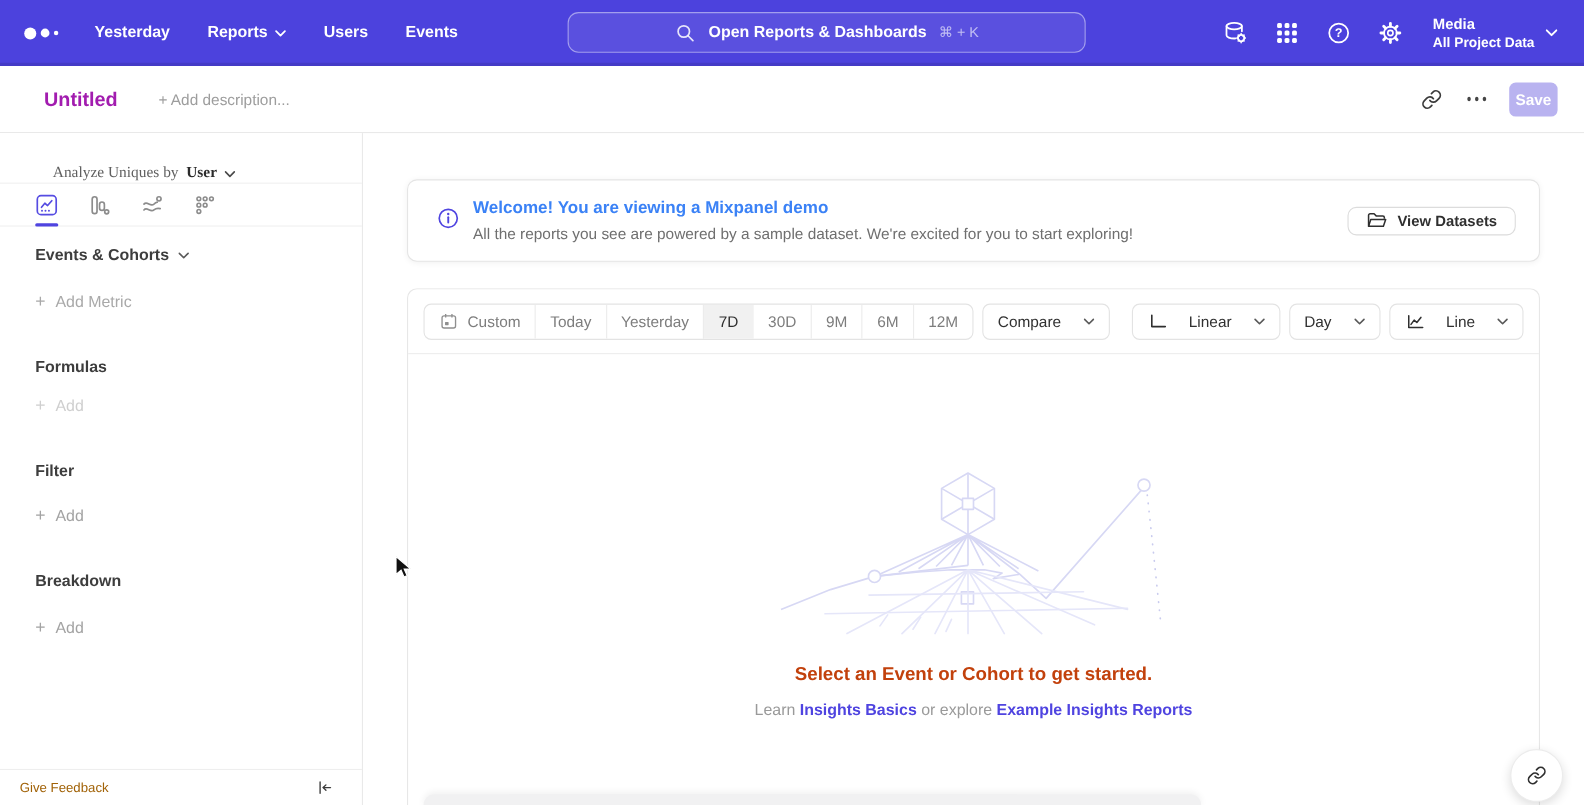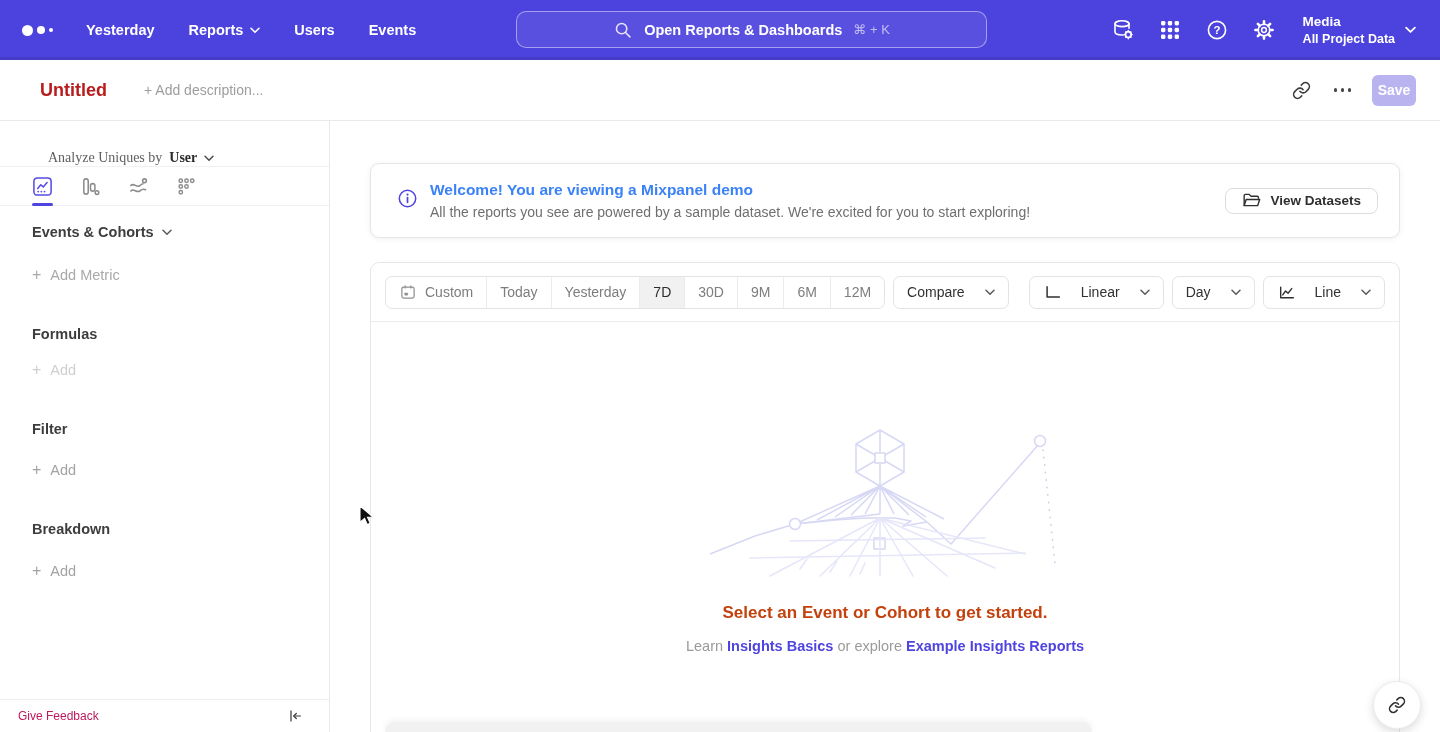--- a/index.html
+++ b/index.html
@@ -22,21 +22,21 @@
   .nav-right { position:absolute; right:24px; top:0; height:60px; display:flex; align-items:center; gap:23px; }
   .nav-ic { width:24px; height:24px; display:flex; align-items:center; justify-content:center; cursor:pointer; }
   .project { display:flex; align-items:center; gap:10px; cursor:pointer; margin-left:4px; }
   .project .txt { display:flex; flex-direction:column; line-height:1.3; }
   .project .nm { font-size:13.5px; font-weight:700; }
   .project .sc2 { font-size:12.5px; font-weight:600; }
 
   
   .subheader { position:absolute; top:60px; left:0; right:0; height:61px; background:#fff;
                border-bottom:1px solid #e9e9e9; display:flex; align-items:center; }
-  .doc-title { margin-left:40px; font-size:18px; font-weight:600; color:#b91c1c; cursor:text; }
+  .doc-title { margin-left:40px; font-size:18px; font-weight:600; color:#a21caf; cursor:text; }
   .doc-desc { margin-left:37px; font-size:14px; color:#9d9d9d; cursor:text; }
   .sub-right { margin-left:auto; margin-right:24px; display:flex; align-items:center; gap:21px; }
   .icon-btn { width:22px; height:22px; display:flex; align-items:center; justify-content:center; color:#3c3c3c; cursor:pointer; }
   .dots3 { display:flex; gap:3.5px; cursor:pointer; }
   .dots3 i { width:3.5px; height:3.5px; border-radius:50%; background:#454545; }
   .save-btn { width:44px; height:31px; border:none; border-radius:6px; background:#b9b3f0; color:#fff;
               font-family:inherit; font-size:14px; font-weight:600; cursor:default; }
 
   
   .sidebar { position:absolute; top:121px; left:0; width:330px; bottom:0; background:#fff;
@@ -55,21 +55,21 @@
   .sb-add .plus { font-size:16px; }
   .add-metric { margin-top:26px; color:#a9a9a9; }
   .sec-formulas { margin-top:42px; }
   .add-form { margin-top:19px; color:#cfcfcf; }
   .sec-filter { margin-top:42px; }
   .add-filter { margin-top:24px; color:#a3a3a3; }
   .sec-breakdown { margin-top:42px; }
   .add-breakdown { margin-top:25px; color:#a3a3a3; }
   .sb-footer { position:absolute; bottom:0; left:0; right:0; height:33px; border-top:1px solid #eeeeee;
                display:flex; align-items:center; justify-content:space-between; padding:0 26px 0 18px; }
-  .sb-feedback { font-size:12px; color:#be185d; cursor:pointer; }
+  .sb-feedback { font-size:12px; color:#a16207; cursor:pointer; }
   .collapse { cursor:pointer; display:flex; align-items:center; }
 
   
   .banner { position:absolute; left:370px; top:163px; width:1030px; height:75px; background:#fff;
             border:1px solid #e5e5e5; border-radius:9px; box-shadow:0 1px 6px rgba(0,0,0,.06);
             display:flex; align-items:center; z-index:2; }
   .banner .info { margin-left:26px; flex:none; }
   .banner .btxt { margin-left:12px; }
   .banner .btitle { font-size:15.5px; font-weight:700; color:#3b82f6; margin-bottom:5px; }
   .banner .bbody { font-size:14px; color:#6f6f6f; }

